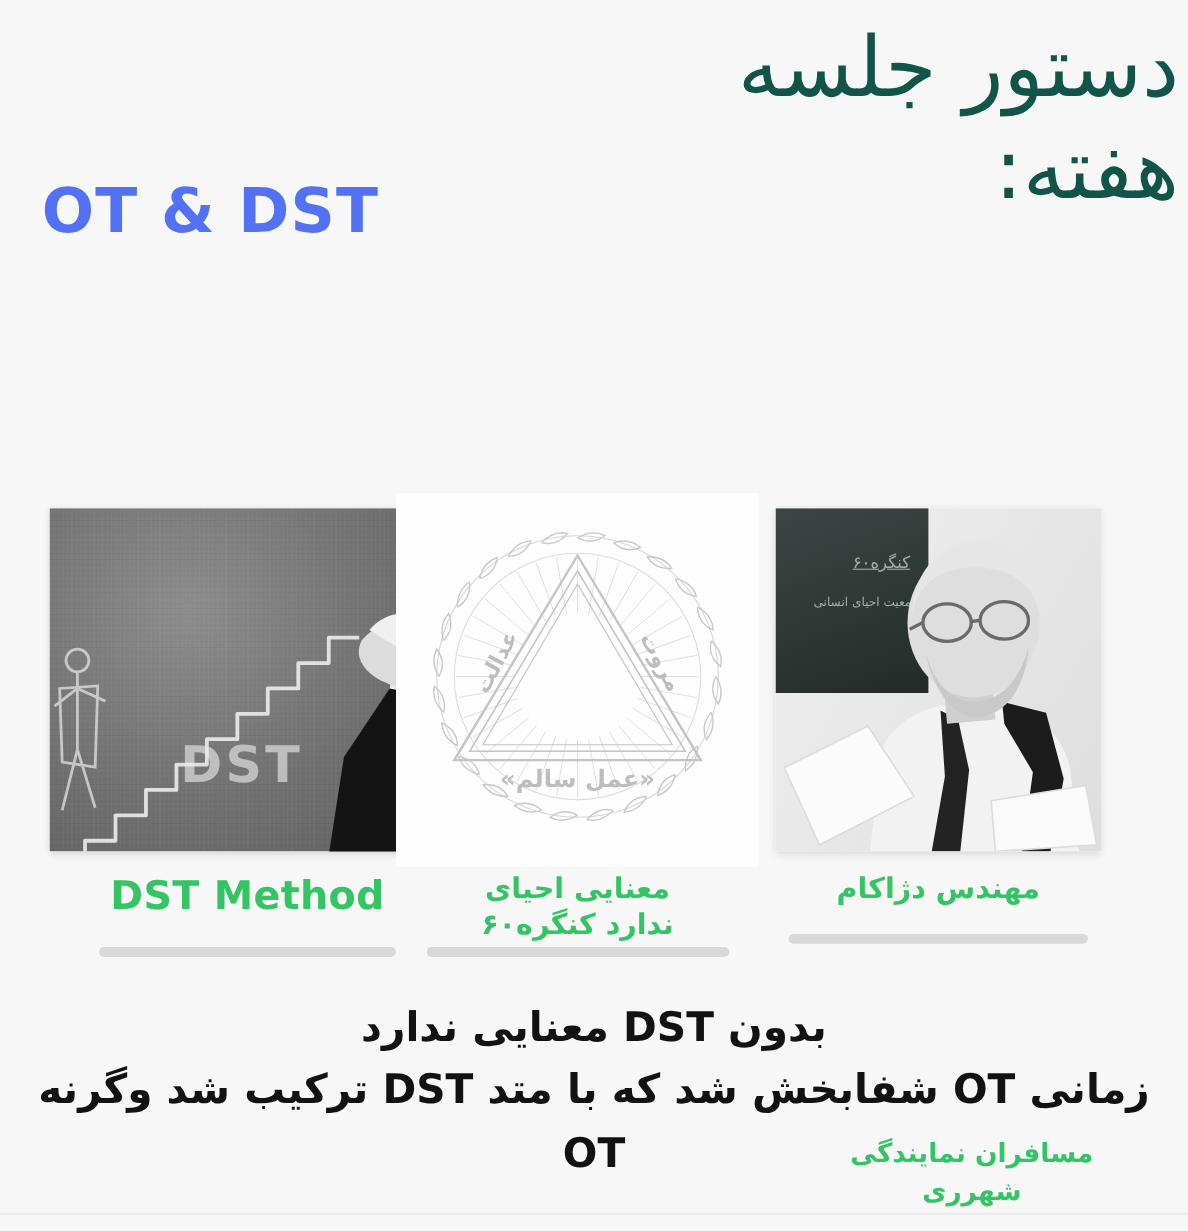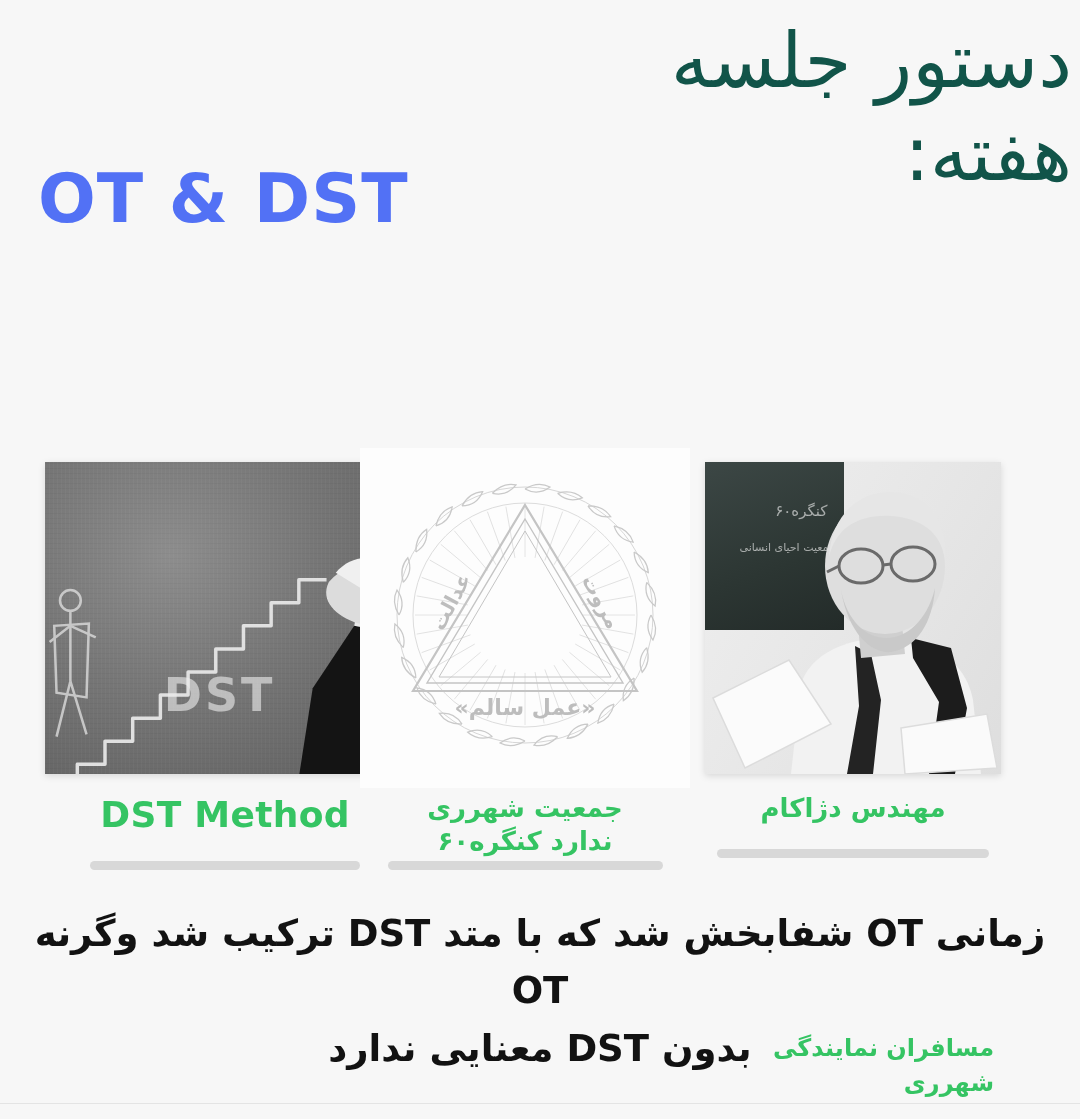--- a/index.html
+++ b/index.html
@@ -43,21 +43,21 @@
   .header-line-2 {
     margin-top: 8px;
     padding-left: 170px;
   }
 
   .title-en {
     position: absolute;
     top: 165px;
     left: 38px;
     color: #5271f5;
-    font-size: 68px;
+    font-size: 56px;
     font-weight: 700;
     letter-spacing: 1px;
     direction: ltr;
     font-family: "DejaVu Sans", "Liberation Sans", sans-serif;
     line-height: 1;
   }
 
   
   .cards {
     position: absolute;
@@ -194,20 +194,21 @@
     padding: 0 26px;
     box-sizing: border-box;
     font-family: "DejaVu Sans", "Liberation Sans", sans-serif;
   }
 
   
   .footer {
     position: absolute;
     top: 1031px;
     right: 86px;
+    text-align: center;
     direction: rtl;
     color: #35c463;
     font-size: 24px;
     font-weight: 700;
     line-height: 1.45;
     font-family: "DejaVu Sans", "Liberation Sans", sans-serif;
   }
 
   .bottom-rule {
     position: absolute;
@@ -487,32 +488,32 @@
             <g fill="#bdbdbd" font-family="DejaVu Sans, Liberation Sans, sans-serif" font-size="20" font-weight="700">
               <text x="92" y="152" transform="rotate(-62 92 152)" text-anchor="middle">عدالت</text>
               <text x="230" y="152" transform="rotate(62 230 152)" text-anchor="middle">مروت</text>
               <text x="160" y="262" text-anchor="middle" font-size="22">«عمل سالم»</text>
             </g>
           </svg>
         </div>
       </div>
 
       <div class="caption cap-fa">
-        <div>جمعیت شهرری</div>
+        <div>معنایی احیای</div>
         <div>ندارد کنگره۶۰</div>
       </div>
       <div class="divider"></div>
     </div>
 
     <div class="card card-3">
       <div class="thumb thumb-photo">
         <div class="portrait-bg"></div>
 
         <div class="board">
-          <div class="board-scribble" style="top:22%; right:12%;">کنگره۶۰</div>
+          <div class="board-scribble" style="top:22%; right:12%;text-decoration:underline;">کنگره۶۰</div>
           <div class="board-scribble" style="top:46%; right:6%; font-size:11px;">جمعیت احیای انسانی</div>
         </div>
 
         <svg class="hand-svg" viewBox="0 0 296 312" preserveAspectRatio="none">
 
           <path d="M86 312 L96 222 C104 196 132 182 158 178 L206 178
                    C238 186 262 206 268 238 L276 312 Z" fill="#f2f2f2"></path>
 
           <path d="M206 176 L246 186 L262 246 L250 312 L224 312 L234 240 L208 196 Z" fill="#1c1c1c"></path>
           <path d="M150 184 L166 192 L176 238 L168 312 L142 312 L154 244 Z" fill="#232323"></path>
@@ -540,22 +541,22 @@
         </svg>
       </div>
 
       <div class="caption cap-fa">مهندس دژاکام</div>
       <div class="divider"></div>
     </div>
 
   </div>
 
   <div class="body-text">
+    <div>بدون DST معنایی ندارد</div>
     <div>زمانی OT شفابخش شد که با متد DST ترکیب شد وگرنه OT</div>
-    <div>بدون DST معنایی ندارد</div>
   </div>
 
   <div class="footer">
     <div>مسافران  نمایندگی</div>
     <div>شهرری</div>
   </div>
 
   <div class="bottom-rule"></div>
 </div>
 

